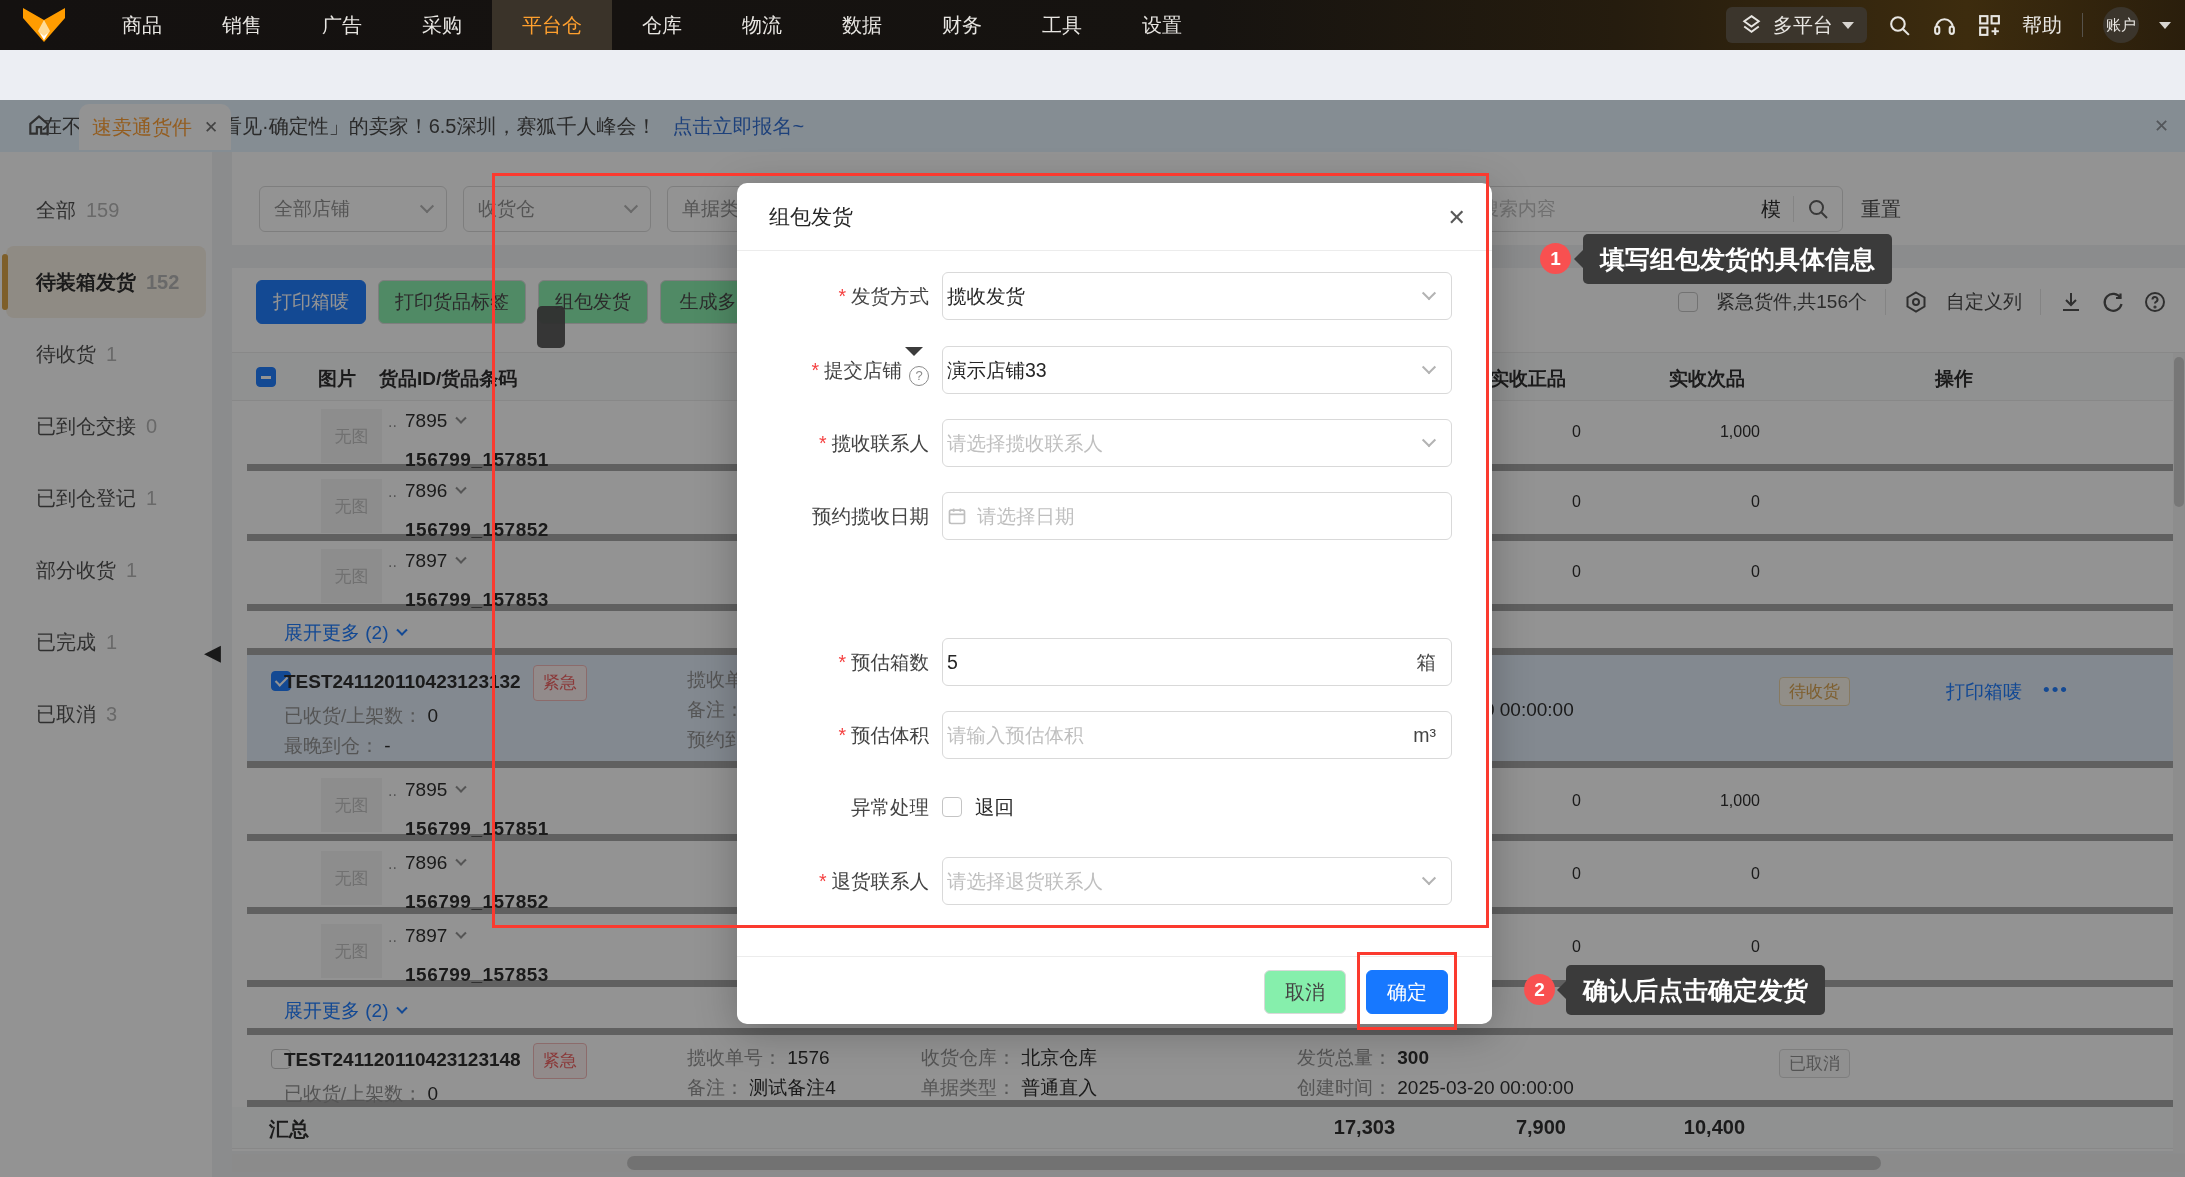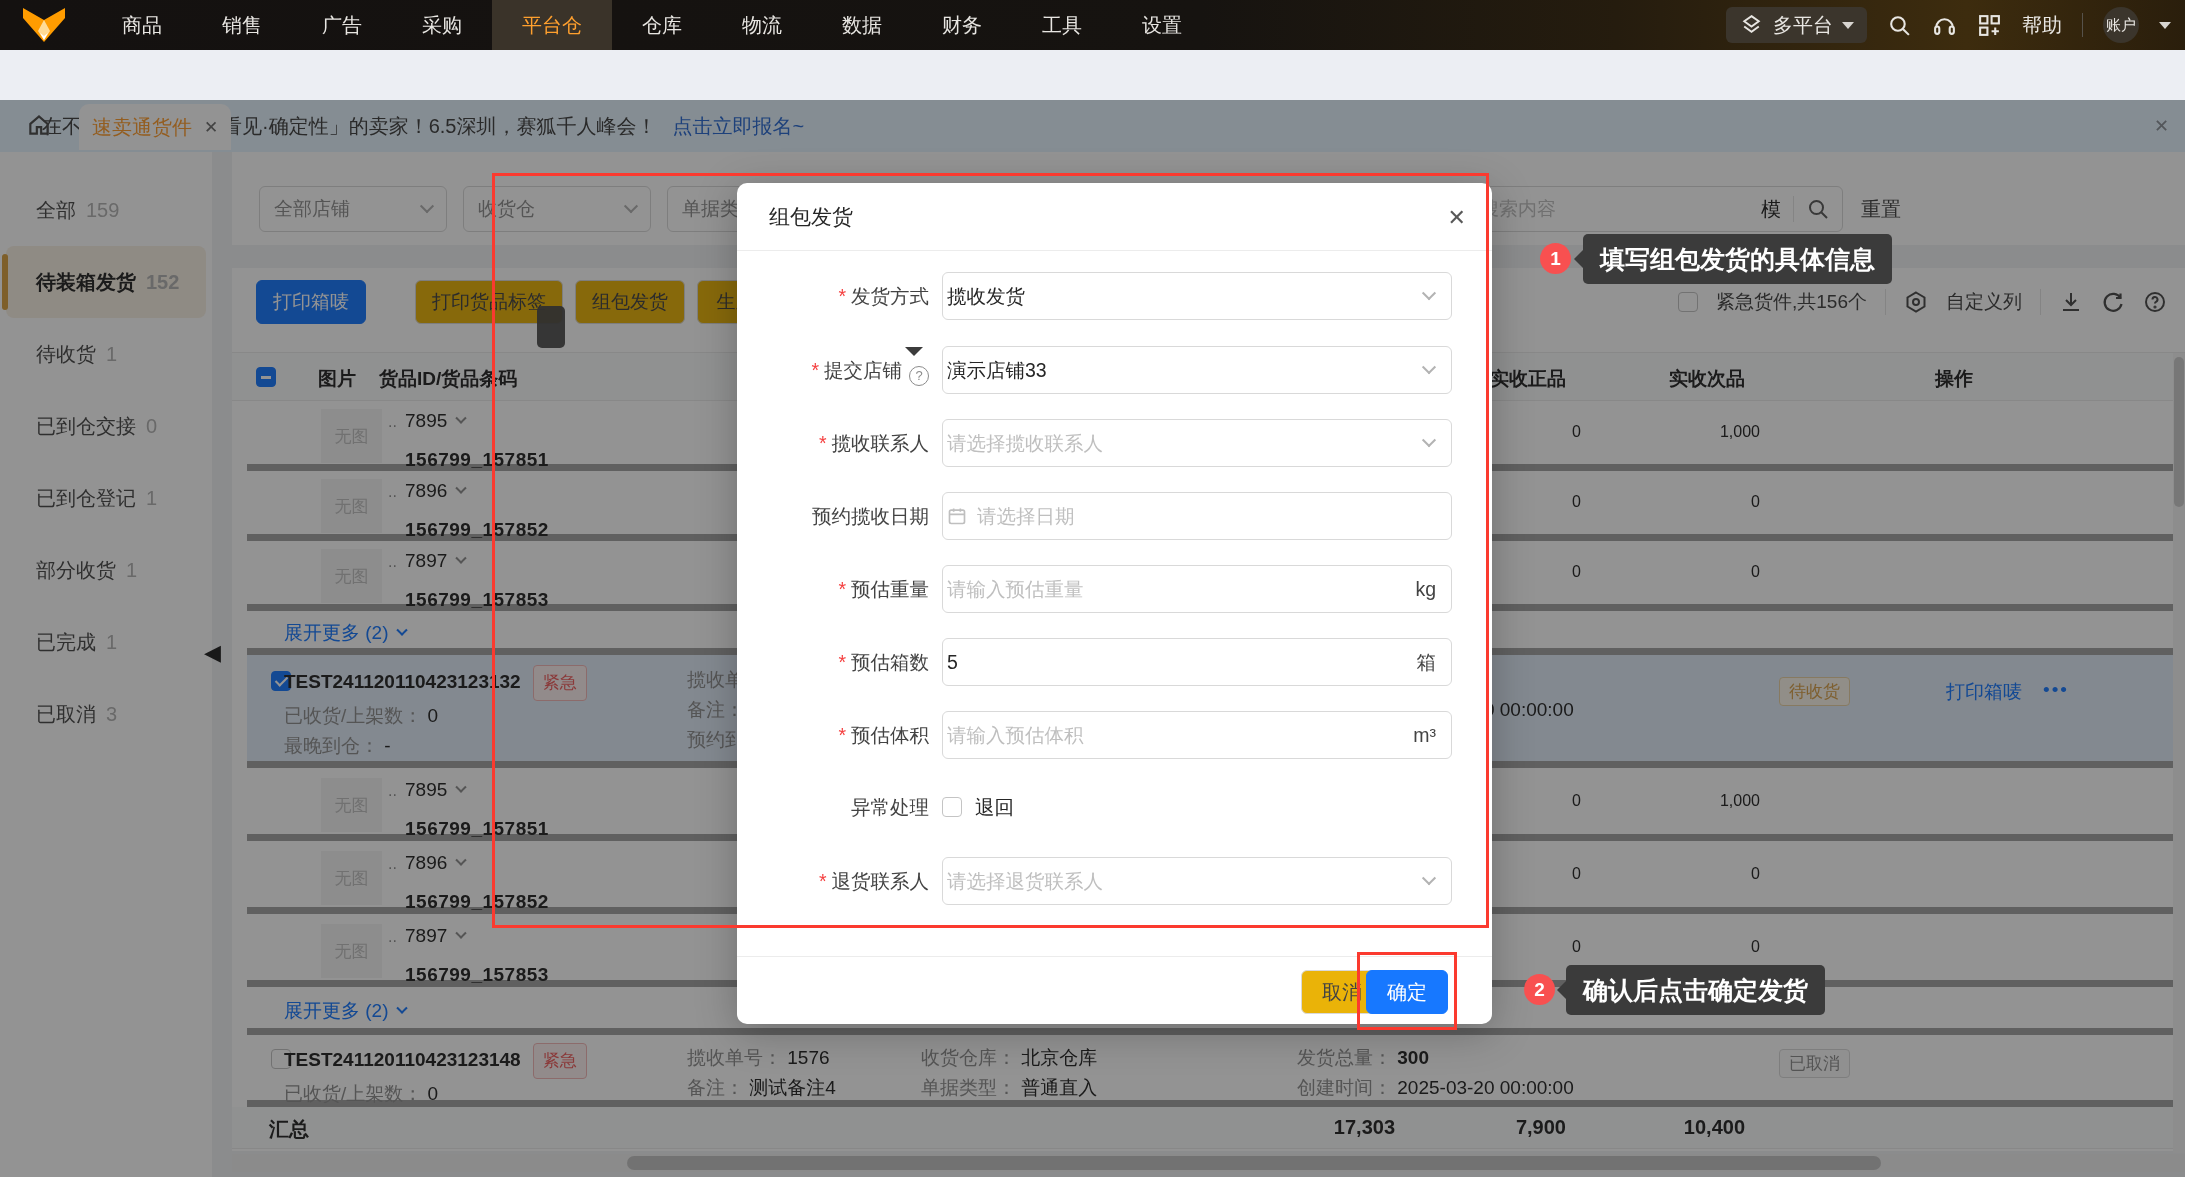--- a/index.html
+++ b/index.html
@@ -53,21 +53,21 @@
   .chev.dark { border-color:#8f8f8f; }
   #searchbox { left:1235px; top:34px; width:376px; height:46px; border:1px solid #d9d9d9; border-radius:6px; background:#fff;
     display:flex; align-items:center; padding:0 12px; gap:12px; }
   #searchbox .ph { color:#bfbfbf; font-size:19px; flex:1; }
   #searchbox .fz { color:#262626; font-size:20px; }
   #searchbox .sdiv { width:1px; height:26px; background:#e3e3e3; }
   .strip { left:0; top:93px; width:1953px; height:23px; background:#f0f2f5; }
 
   .btn { position:absolute; top:128px; height:44px; border-radius:6px; font-size:19px; display:flex; align-items:center; justify-content:center; cursor:pointer; }
   .btn-primary { background:#1778ff; color:#fff; border:1px solid #1778ff; }
-  .btn-outline { background:#eab308; color:#434343; border:1px solid #d9d9d9;margin-left:37px; }
+  .btn-outline { background:#86efac; color:#434343; border:1px solid #d9d9d9; }
   #right-tools { position:absolute; right:18px; top:128px; height:44px; display:flex; align-items:center; gap:18px; font-size:19px; color:#434343; }
   .vdiv { width:1px; height:26px; background:#e3e3e3; }
   .tool-ic { width:24px; height:24px; color:#4a4a4a; }
 
   .cb { width:20px; height:20px; border:1.5px solid #c4c4c4; border-radius:4px; background:#fff; display:inline-block; position:relative; flex:none; }
   .cb.checked, .cb.ind { background:#1778ff; border-color:#1778ff; }
   .cb.checked::after { content:""; position:absolute; left:6px; top:2px; width:5px; height:10px; border-right:2.5px solid #fff; border-bottom:2.5px solid #fff; transform:rotate(45deg); }
   .cb.ind::after { content:""; position:absolute; left:4px; top:8px; width:10px; height:3px; background:#fff; }
 
   
@@ -502,27 +502,20 @@
         <span>
           <svg width="20" height="20" viewBox="0 0 24 24" fill="none" stroke="#bfbfbf" stroke-width="2">
             <rect x="3" y="5" width="18" height="16" rx="2"></rect>
               <path d="M3 10 H21 M8 3 V7 M16 3 V7"></path>
           </svg>
         </span>
         <span class="phold">请选择日期</span>
       </div>
     </div>
 
-    <div class="mrow" style="top:382px;">
-      <span class="mlabel"><span class="req">*</span><span>预估重量</span></span>
-      <div class="mctrl">
-        <span class="phold">请输入预估重量</span>
-        <span class="sfx">kg</span>
-      </div>
-    </div>
 
     <div class="mrow" style="top:455px;">
       <span class="mlabel"><span class="req">*</span><span>预估箱数</span></span>
       <div class="mctrl">
         <span class="value">5</span>
         <span class="sfx">箱</span>
       </div>
     </div>
 
     <div class="mrow" style="top:528px;">

